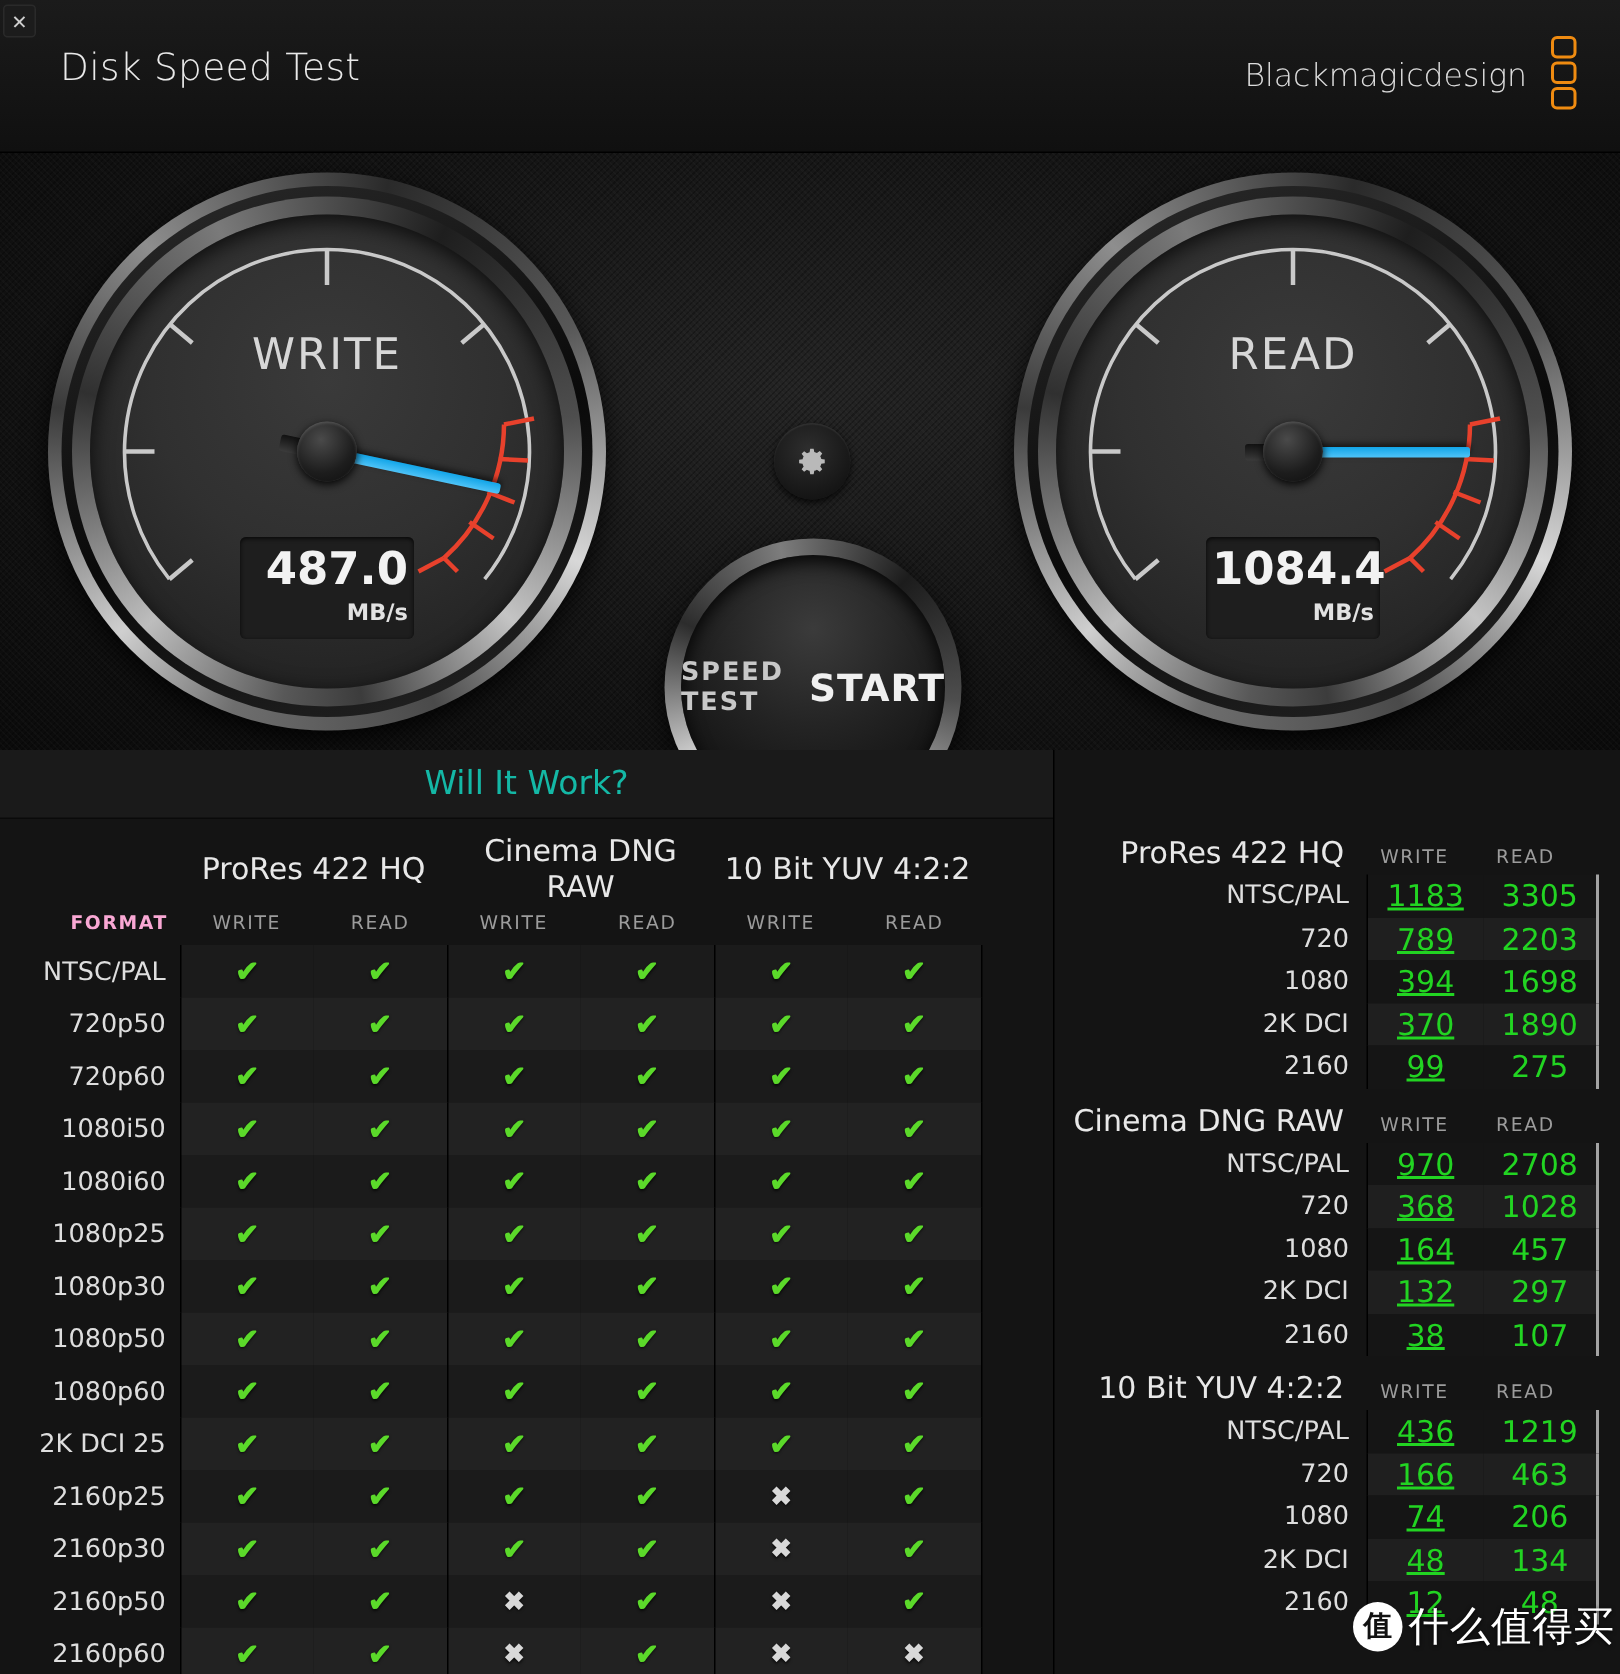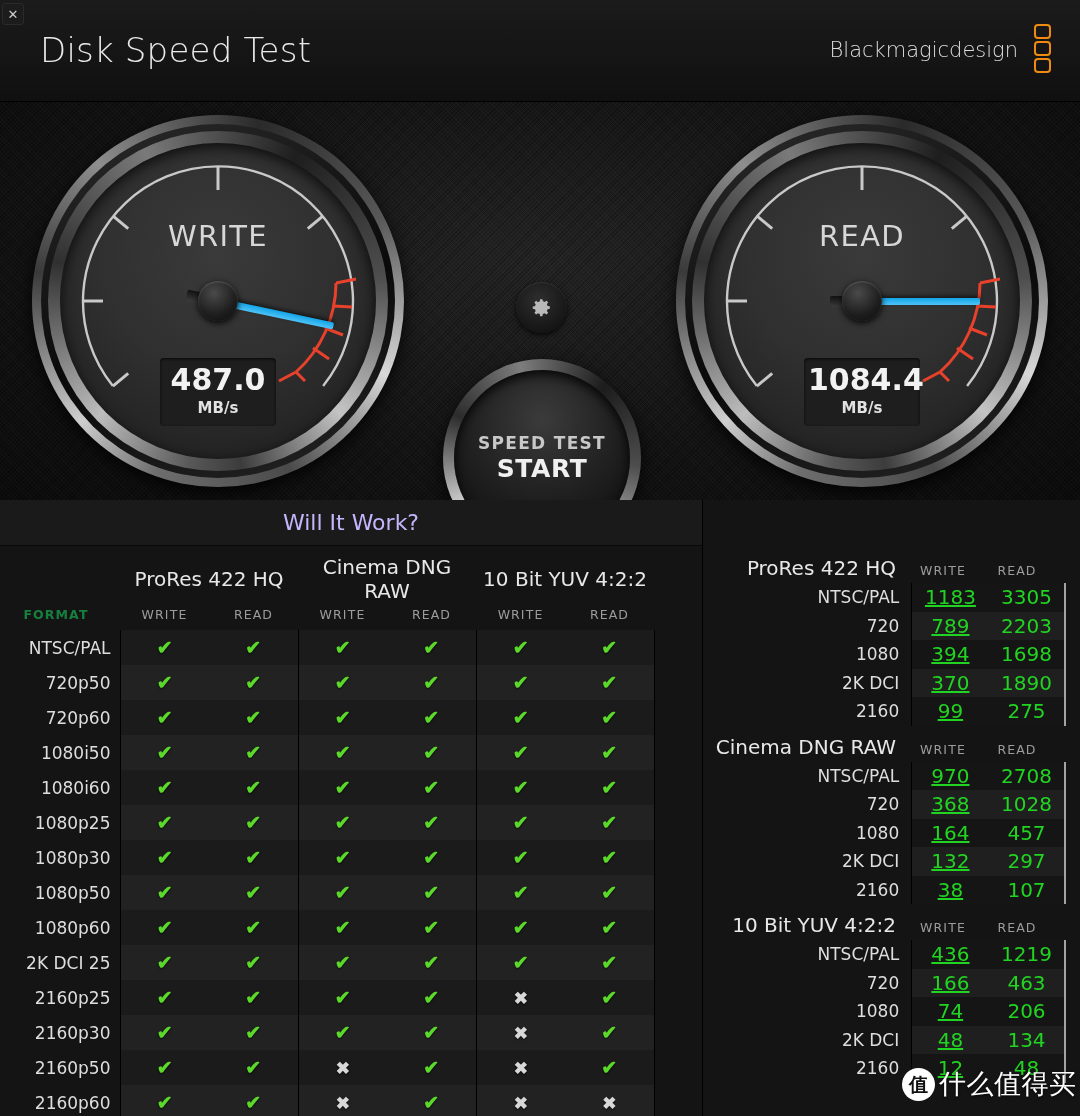--- a/index.html
+++ b/index.html
@@ -21,21 +21,21 @@
   }
 
   
   .header{
     position:absolute; left:0; top:0; width:1080px; height:102px;
     background:linear-gradient(#1b1b1b,#151515 55%,#101010);
     border-bottom:1px solid #000;
   }
   .app-title{
     position:absolute; left:40px; top:30px;
-    font-size:34px; font-weight:300; color:#e9e9e9; letter-spacing:.2px;
+    font-size:25px; font-weight:300; color:#e9e9e9; letter-spacing:.2px;
     font-family:"DejaVu Sans","Liberation Sans",sans-serif;
   }
   .brand{
     position:absolute; right:62px; top:38px;
     font-size:21px; font-weight:300; color:#dcdcdc;
     font-family:"DejaVu Sans","Liberation Sans",sans-serif;
   }
   .brand-logo{ position:absolute; right:20px; top:24px; width:26px; height:56px; }
   .brand-logo i{
     display:block; width:17px; height:15px; margin:0 0 2px 0;
@@ -76,21 +76,21 @@
     box-shadow:inset 0 4px 14px rgba(0,0,0,.75);
   }
   .dial svg.scale{ position:absolute; inset:28px; width:316px; height:316px; }
   .dial .label{
     position:absolute; left:0; right:0; top:104px; text-align:center;
     font-size:29px; font-weight:400; color:#d7d7d7; letter-spacing:1.3px;
     font-family:"DejaVu Sans","Liberation Sans",sans-serif;
   }
   .dial .readout{
     position:absolute; left:50%; transform:translateX(-50%); top:243px;
-    width:116px; padding:7px 4px 9px; text-align:center;
+    width:116px; padding:7px 4px 9px; text-align:right;
     background:#1e1e1e; border-radius:4px;
     box-shadow:inset 0 1px 3px rgba(0,0,0,.8);
   }
   .dial .readout .val{ font-size:30px; font-weight:700; color:#f2f2f2; line-height:1.02;
     font-family:"DejaVu Sans","Liberation Sans",sans-serif; }
   .dial .readout .unit{ font-size:15px; font-weight:700; color:#e2e2e2; margin-top:3px;
     font-family:"DejaVu Sans","Liberation Sans",sans-serif; }
   .needle{
     position:absolute; left:50%; top:50%; height:11px; width:150px;
     transform-origin: 118px 50%;
@@ -123,34 +123,34 @@
     position:absolute; left:443px; top:257px; width:198px; height:198px; border-radius:50%;
     background:conic-gradient(from 210deg,#5a5a5a,#c9c9c9 9%,#2c2c2c 24%,#7d7d7d 38%,
       #1c1c1c 53%,#4d4d4d 68%,#c0c0c0 82%,#363636 94%,#5a5a5a 100%);
     cursor:pointer; box-shadow:0 6px 16px rgba(0,0,0,.8);
     display:flex; align-items:center; justify-content:center;
   }
   .start-inner{
     width:176px; height:176px; border-radius:50%;
     background:radial-gradient(circle at 50% 28%, #3b3b3b 0%, #242424 42%, #121212 80%, #070707 100%);
     box-shadow:inset 0 4px 12px rgba(0,0,0,.9);
-    display:flex; flex-direction:column; align-items:center; justify-content:center;
+    display:flex; flex-direction:row; align-items:center; justify-content:center;
   }
   .start-inner .l1{ font-size:17px; font-weight:700; letter-spacing:1.3px; color:#c8c8c8;
     font-family:"DejaVu Sans","Liberation Sans",sans-serif; }
   .start-inner .l2{ font-size:25px; font-weight:700; letter-spacing:.6px; color:#f0f0f0; margin-top:1px;
     font-family:"DejaVu Sans","Liberation Sans",sans-serif; }
 
   
   .panels{ position:absolute; left:0; top:500px; width:1080px; height:616px; background:#141414; }
   .divider-v{ position:absolute; left:702px; top:0; width:1px; height:616px; background:#000; }
   .panel-head{
     position:absolute; top:0; height:46px; line-height:46px; text-align:center;
     background:#1a1a1a; border-bottom:1px solid #0a0a0a;
-    font-size:22px; font-weight:400; color:#c4b5fd;
+    font-size:22px; font-weight:400; color:#14b8a6;
     font-family:"DejaVu Sans","Liberation Sans",sans-serif;
   }
   .panel-head.left{ left:0; width:702px; }
   .panel-head.right{ left:703px; width:377px; }
 
   
   .wiw{ position:absolute; left:0; top:47px; width:702px; }
   .wiw table{ border-collapse:collapse; width:702px; table-layout:fixed; }
   .wiw col.fmt{ width:120px; }
   .wiw col.c{ width:89px; }
@@ -158,21 +158,21 @@
   .wiw th.grp{
     font-size:20px; font-weight:400; color:#e8e8e8; padding:8px 0 2px; text-align:center;
     font-family:"DejaVu Sans","Liberation Sans",sans-serif;
   }
   .wiw th.sub{
     font-size:12.5px; font-weight:400; color:#9c9c9c; letter-spacing:1.1px;
     padding:2px 0 8px; text-align:center;
     font-family:"DejaVu Sans","Liberation Sans",sans-serif;
   }
   .wiw th.fmt-h{
-    font-size:12.5px; color:#15803d; letter-spacing:1.1px; 
+    font-size:12.5px; color:#f9a8d4; letter-spacing:1.1px; text-align:right;
     padding:2px 8px 8px 0; vertical-align:bottom;
     font-family:"DejaVu Sans","Liberation Sans",sans-serif;
   }
   .wiw td.fmt-c{
     font-size:17px; color:#dedede; text-align:right; padding-right:9px; height:35px;
     font-family:"DejaVu Sans","Liberation Sans",sans-serif; background:#141414;
   }
   .wiw td.cell{ text-align:center; height:35px; font-size:19px; }
   .wiw tr.odd td.cell{ background:#1b1b1b; }
   .wiw tr.even td.cell{ background:#222222; }

